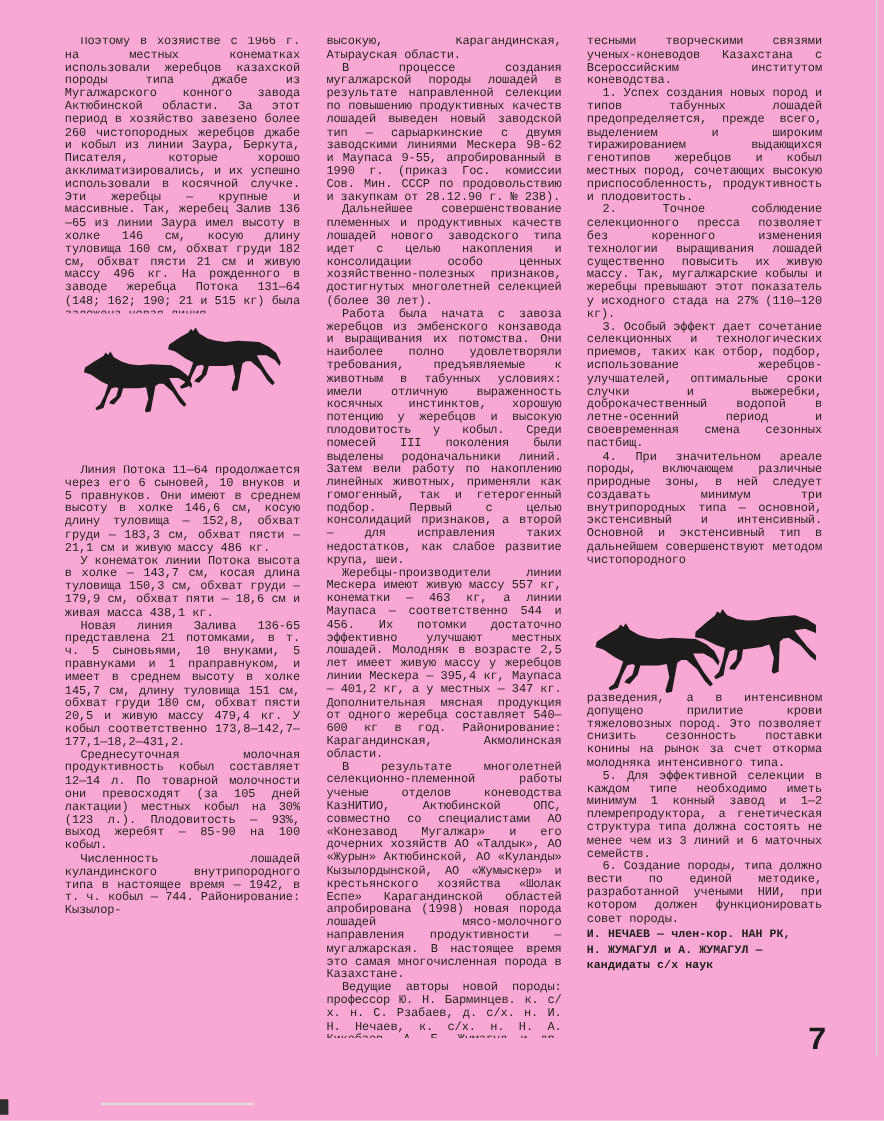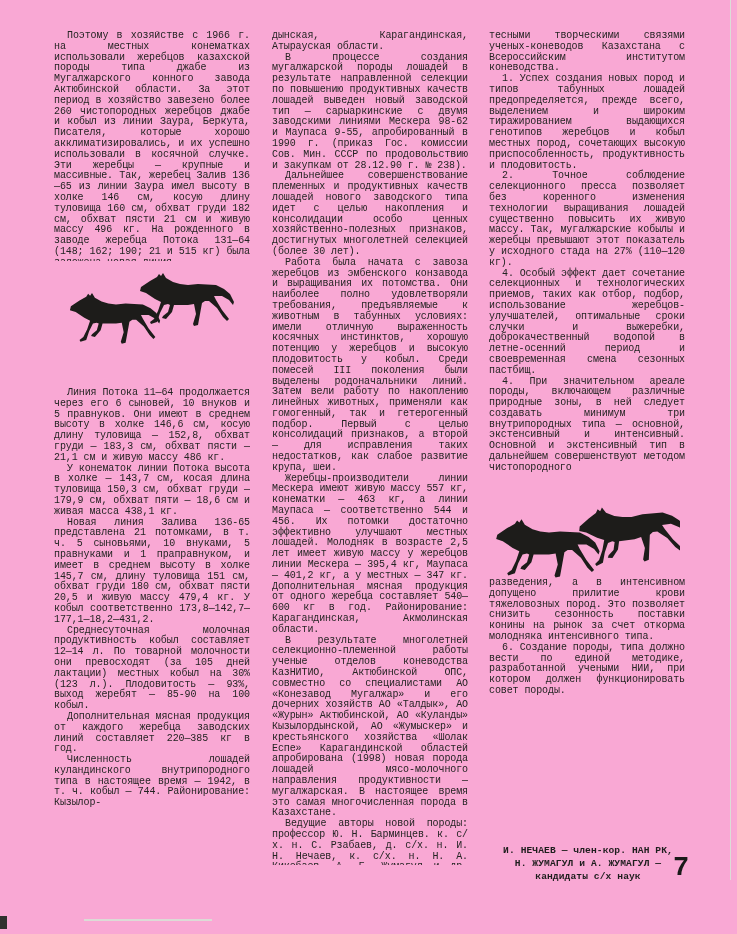--- a/index.html
+++ b/index.html
@@ -41,23 +41,23 @@
   #col3-bot  { left: 489px; top: 578px; height: 204px; }
   .illustration {
     position: absolute;
   }
   #horses1 { left: 66px;  top: 268px; }
   #horses2 { left: 492px; top: 496px; }
   .horse-fill { fill: #1d1c1a; }
   .byline {
     position: absolute;
     left: 489px;
-    top: 844px;
+    top: 772px;
     width: 198px;
-    text-align: center;
+    text-align: left;
     font-weight: bold;
     font-size: 9.6px;
     line-height: 13px;
     color: #1e1e1d;
     letter-spacing: 0.1px;
   }
   .page-number {
     position: absolute;
     left: 668px;
     top: 853px;
@@ -113,51 +113,51 @@
       <use href="#horse-shape" transform="translate(2,22) scale(0.48)"></use>
       <use href="#horse-shape" transform="translate(72,2) scale(0.5)"></use>
     </svg>
   </div>
 
   <div class="col" id="col1-rest">
     <p>Линия Потока 11—64 продолжается через его 6 сыновей, 10 внуков и 5 правнуков. Они имеют в среднем высоту в холке 146,6 см, косую длину туловища — 152,8, обхват груди — 183,3 см, обхват пясти — 21,1 см и живую массу 486 кг.</p>
     <p>У конематок линии Потока высота в холке — 143,7 см, косая длина туловища 150,3 см, обхват груди — 179,9 см, обхват пяти — 18,6 см и живая масса 438,1 кг.</p>
     <p>Новая линия Залива 136-65 представлена 21 потомками, в т. ч. 5 сыновьями, 10 внуками, 5 правнуками и 1 праправнуком, и имеет в среднем высоту в холке 145,7 см, длину туловища 151 см, обхват груди 180 см, обхват пясти 20,5 и живую массу 479,4 кг. У кобыл соответственно 173,8—142,7—177,1—18,2—431,2.</p>
     <p>Среднесуточная молочная продуктивность кобыл составляет 12—14 л. По товарной молочности они превосходят (за 105 дней лактации) местных кобыл на 30% (123 л.). Плодовитость — 93%, выход жеребят — 85-90 на 100 кобыл.</p>
-    <p>Дополнительная мясная продукция от каждого жеребца заводских линий составляет 220—385 кг в год.</p>
     <p>Численность лошадей куландинского внутрипородного типа в настоящее время — 1942, в т. ч. кобыл — 744. Районирование: Кызылор-</p>
   </div>
 
   <div class="col" id="col2">
-    <p class="noindent">дынская, Карагандинская, Атырауская области.</p>
+    <p class="noindent">высокую, Карагандинская, Атырауская области.</p>
     <p>В процессе создания мугалжарской породы лошадей в результате направленной селекции по повышению продуктивных качеств лошадей выведен новый заводской тип — сарыаркинские с двумя заводскими линиями Мескера 98-62 и Маупаса 9-55, апробированный в 1990 г. (приказ Гос. комиссии Сов. Мин. СССР по продовольствию и закупкам от 28.12.90 г. № 238).</p>
     <p>Дальнейшее совершенствование племенных и продуктивных качеств лошадей нового заводского типа идет с целью накопления и консолидации особо ценных хозяйственно-полезных признаков, достигнутых многолетней селекцией (более 30 лет).</p>
     <p>Работа была начата с завоза жеребцов из эмбенского конзавода и выращивания их потомства. Они наиболее полно удовлетворяли требования, предъявляемые к животным в табунных условиях: имели отличную выраженность косячных инстинктов, хорошую потенцию у жеребцов и высокую плодовитость у кобыл. Среди помесей III поколения были выделены родоначальники линий. Затем вели работу по накоплению линейных животных, применяли как гомогенный, так и гетерогенный подбор. Первый с целью консолидаций признаков, а второй — для исправления таких недостатков, как слабое развитие крупа, шеи.</p>
     <p>Жеребцы-производители линии Мескера имеют живую массу 557 кг, конематки — 463 кг, а линии Маупаса — соответственно 544 и 456. Их потомки достаточно эффективно улучшают местных лошадей. Молодняк в возрасте 2,5 лет имеет живую массу у жеребцов линии Мескера — 395,4 кг, Маупаса — 401,2 кг, а у местных — 347 кг. Дополнительная мясная продукция от одного жеребца составляет 540—600 кг в год. Районирование: Карагандинская, Акмолинская области.</p>
     <p>В результате многолетней селекционно-племенной работы ученые отделов коневодства КазНИТИО, Актюбинской ОПС, совместно со специалистами АО «Конезавод Мугалжар» и его дочерних хозяйств АО «Талдык», АО «Журын» Актюбинской, АО «Куланды» Кызылордынской, АО «Жумыскер» и крестьянского хозяйства «Шолак Еспе» Карагандинской областей апробирована (1998) новая порода лошадей мясо-молочного направления продуктивности — мугалжарская. В настоящее время это самая многочисленная порода в Казахстане.</p>
     <p>Ведущие авторы новой породы: профессор Ю. Н. Барминцев. к. с/х. н. С. Рзабаев, д. с/х. н. И. Н. Нечаев, к. с/х. н. Н. А. Кикебаев, А. Е. Жумагул и др. Успех создания новой породы был также предопределен</p>
   </div>
 
   <div class="col" id="col3-top">
     <p class="noindent">тесными творческими связями ученых-коневодов Казахстана с Всероссийским институтом коневодства.</p>
     <p>1. Успех создания новых пород и типов табунных лошадей предопределяется, прежде всего, выделением и широким тиражированием выдающихся генотипов жеребцов и кобыл местных пород, сочетающих высокую приспособленность, продуктивность и плодовитость.</p>
     <p>2. Точное соблюдение селекционного пресса позволяет без коренного изменения технологии выращивания лошадей существенно повысить их живую массу. Так, мугалжарские кобылы и жеребцы превышают этот показатель у исходного стада на 27% (110—120 кг).</p>
-    <p>4. Особый эффект дает сочетание селекционных и технологических приемов, таких как отбор, подбор, использование жеребцов-улучшателей, оптимальные сроки случки и выжеребки, доброкачественный водопой в летне-осенний период и своевременная смена сезонных пастбищ.</p>
+    <p>3. Особый эффект дает сочетание селекционных и технологических приемов, таких как отбор, подбор, использование жеребцов-улучшателей, оптимальные сроки случки и выжеребки, доброкачественный водопой в летне-осенний период и своевременная смена сезонных пастбищ.</p>
     <p>4. При значительном ареале породы, включающем различные природные зоны, в ней следует создавать минимум три внутрипородных типа — основной, экстенсивный и интенсивный. Основной и экстенсивный тип в дальнейшем совершенствуют методом чистопородного</p>
   </div>
 
   <div class="illustration" id="horses2">
     <svg width="188" height="98" viewBox="0 0 188 98">
       <use href="#horse-shape" transform="translate(2,20) scale(0.55)"></use>
       <use href="#horse-shape" transform="translate(86,4) scale(0.56) rotate(-8 100 62)"></use>
     </svg>
   </div>
 
   <div class="col" id="col3-bot">
     <p class="noindent">разведения, а в интенсивном допущено прилитие крови тяжеловозных пород. Это позволяет снизить сезонность поставки конины на рынок за счет откорма молодняка интенсивного типа.</p>
+    <p>5. Для эффективной селекции в каждом типе необходимо иметь минимум 1 конный завод и 1—2 племрепродуктора, а генетическая структура типа должна состоять не менее чем из 3 линий и 6 маточных семейств.</p>
     <p>6. Создание породы, типа должно вести по единой методике, разработанной учеными НИИ, при котором должен функционировать совет породы.</p>
   </div>
 
   <div class="byline">
     <div>И. НЕЧАЕВ — член-кор. НАН РК,</div>
     <div>Н. ЖУМАГУЛ и А. ЖУМАГУЛ —</div>
     <div>кандидаты с/х наук</div>
   </div>
 
   <div class="page-number">7</div>

